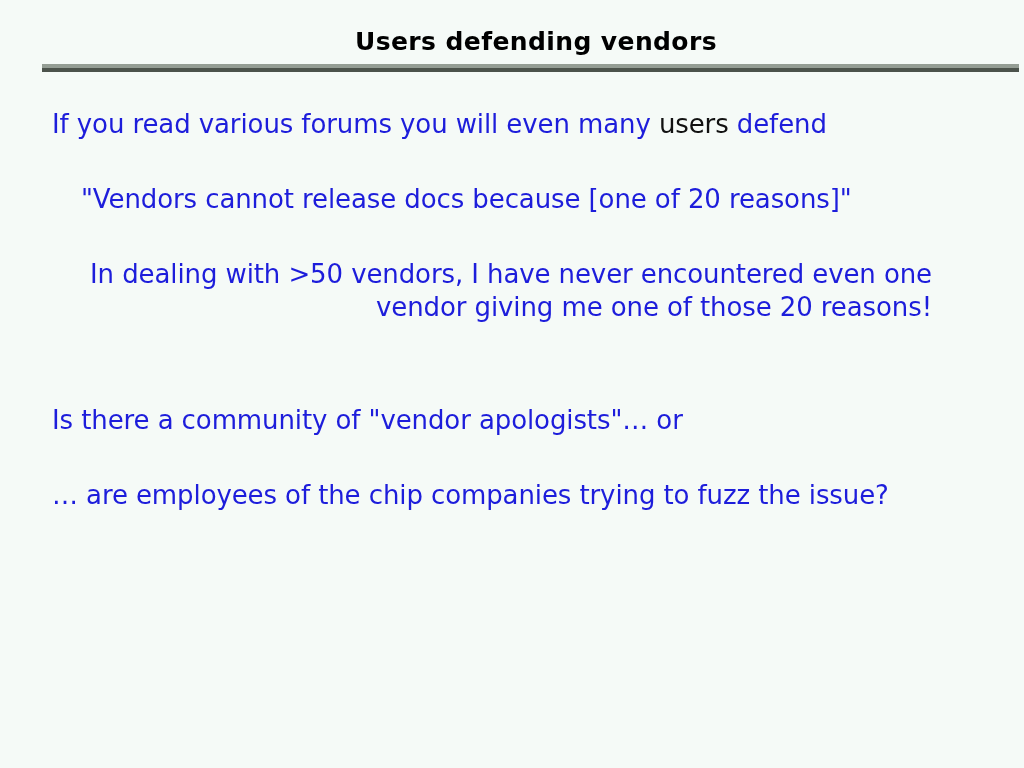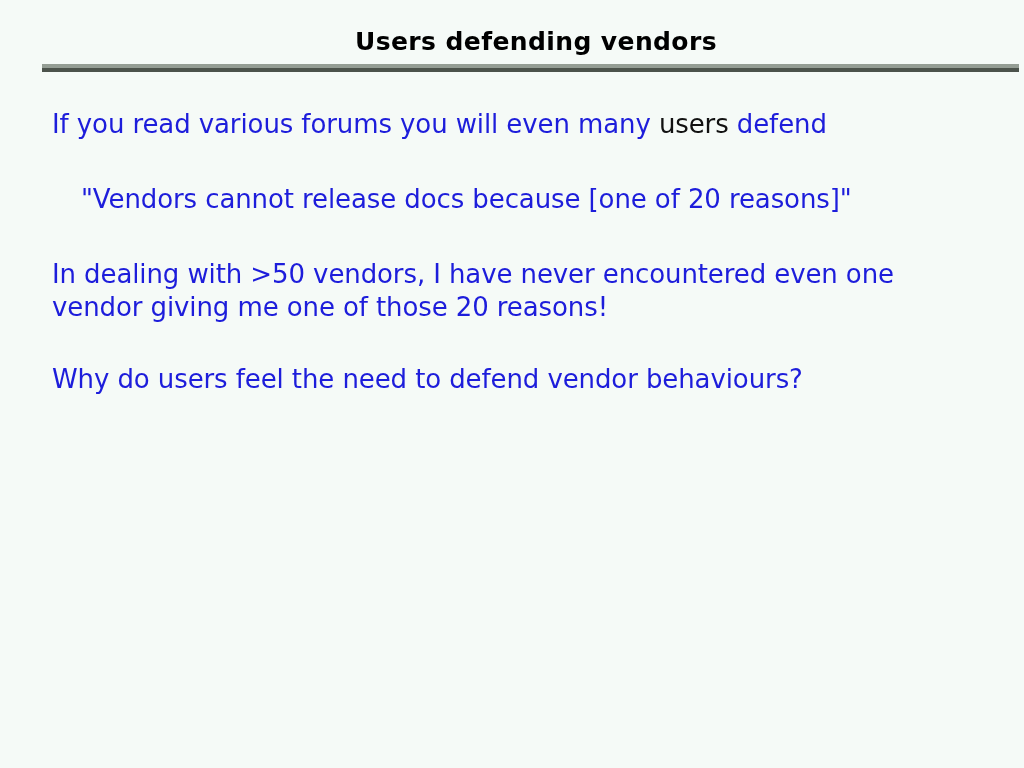--- a/index.html
+++ b/index.html
@@ -76,20 +76,21 @@
   
   .gap-std   { height: 41px; }
   .gap-small { height: 38px; }
 
   .para.indented {
     margin-left: 29px;
   }
 
   .para.wrap {
     width: 880px;
+    text-align: right;
   }
 
   .hl-black {
     color: #111111;
   }
 </style>
 </head>
 <body>
 
 <div class="slide">
@@ -108,27 +109,28 @@
     <div class="gap-std"></div>
 
     <div class="para indented">"Vendors cannot release docs because [one of 20 reasons]"</div>
 
     <div class="gap-std"></div>
 
     <div class="para wrap">In dealing with &gt;50 vendors, I have never encountered even one vendor giving me one of those 20 reasons!</div>
 
     <div class="gap-small"></div>
 
-    <div class="para">Why do users feel the need to defend vendor behaviours?</div>
 
     <div class="gap-std"></div>
 
+    <div class="para">Is there a community of "vendor apologists"… or</div>
 
     <div class="gap-std"></div>
 
+    <div class="para">… are employees of the chip companies trying to fuzz the issue?</div>
 
     <div class="gap-std"></div>
 
 
     <div class="gap-std"></div>
 
 
   </div>
 </div>
 

